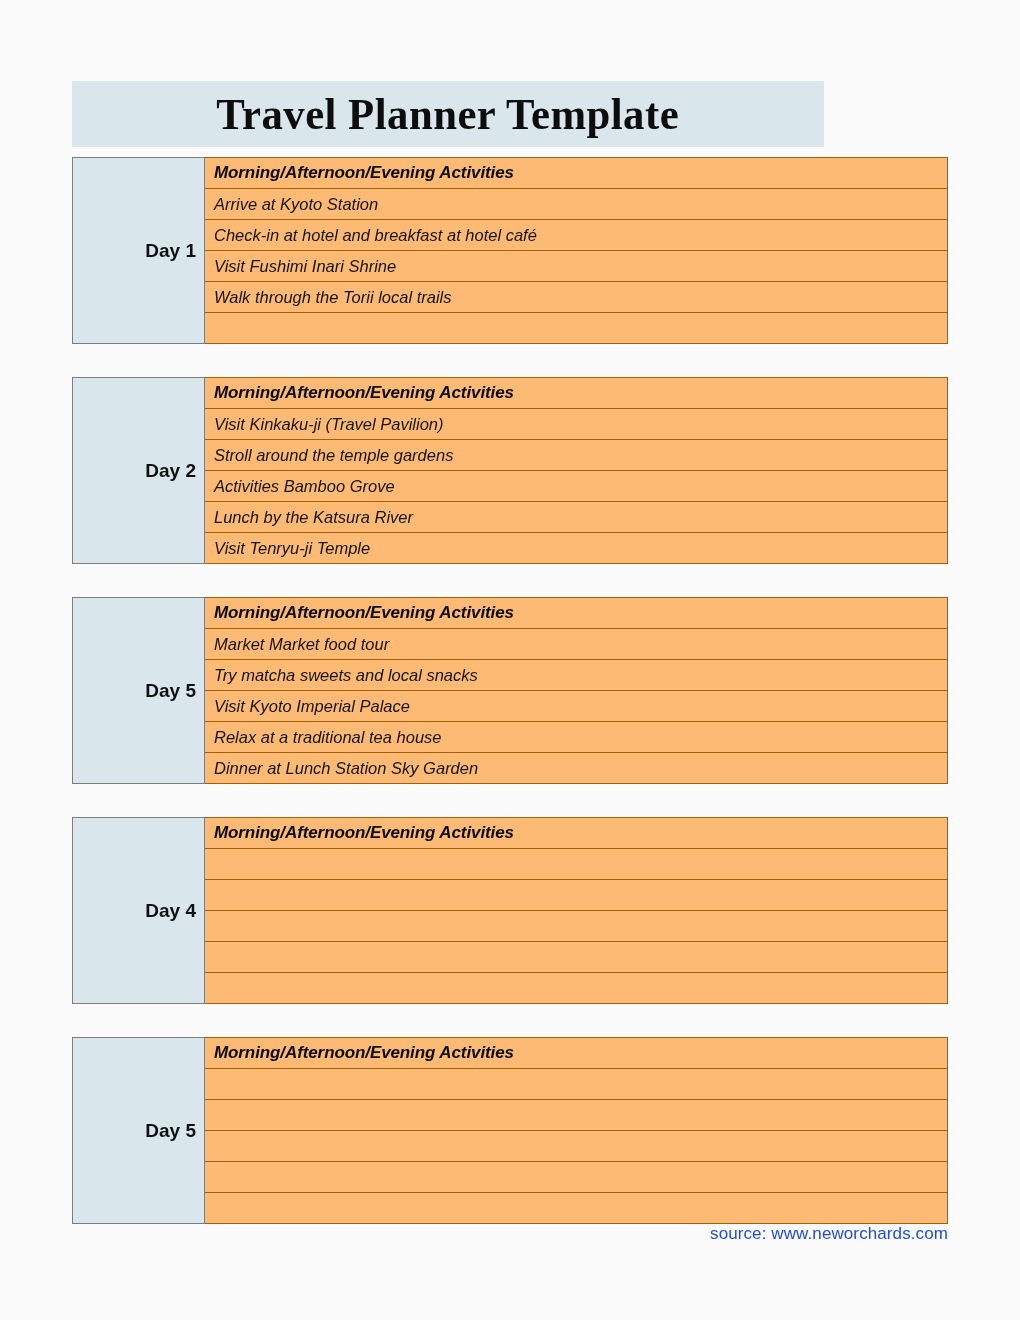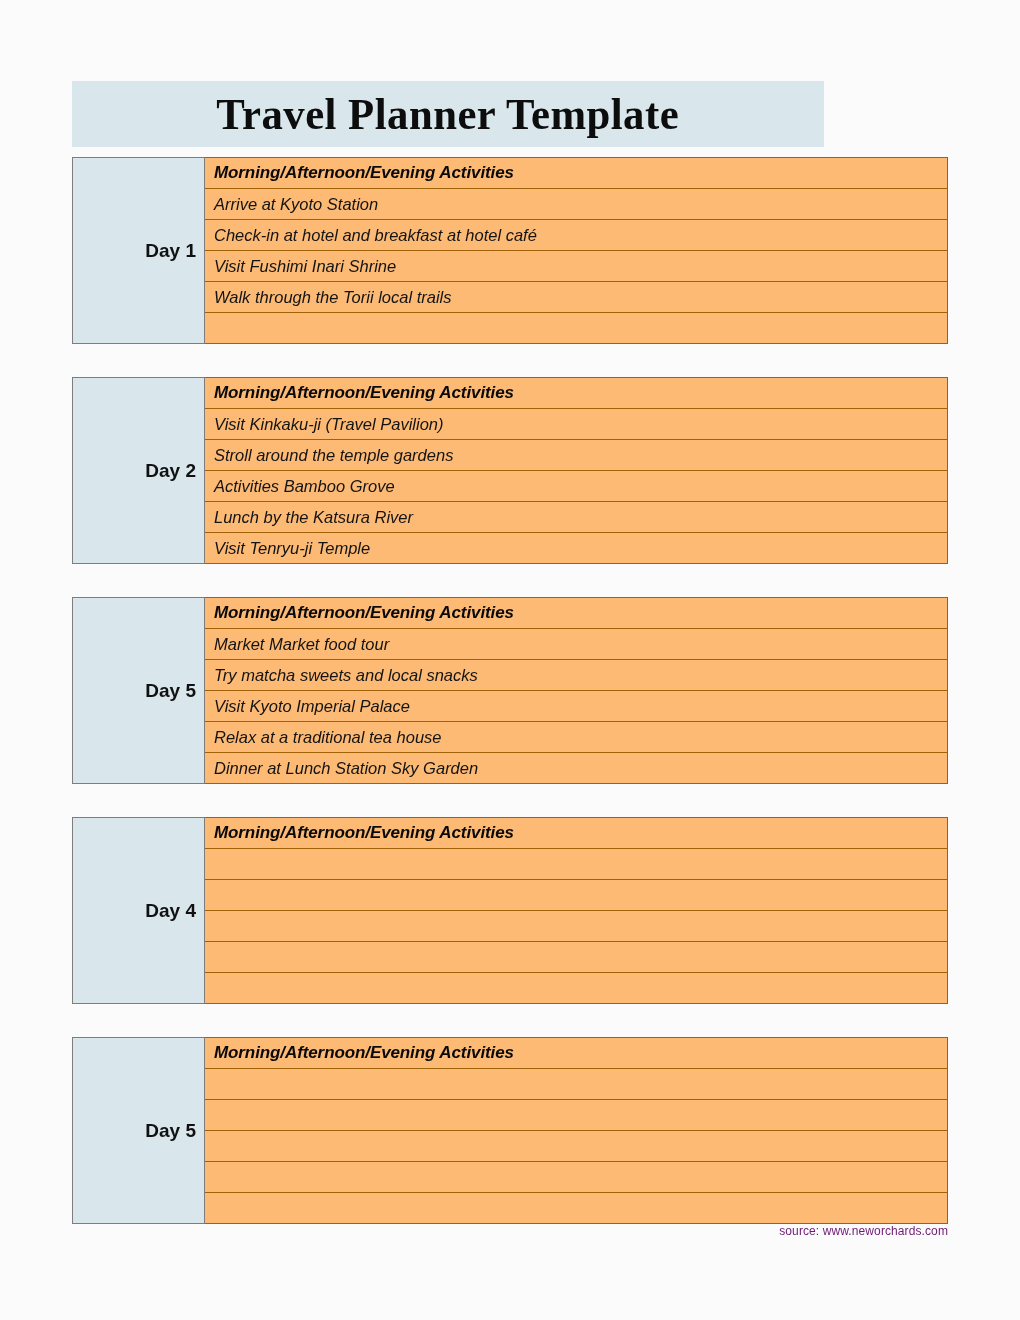--- a/index.html
+++ b/index.html
@@ -93,22 +93,22 @@
   }
   .act-cell.empty::after {
     content: "\00a0";
   }
 
   
   .source {
     position: absolute;
     right: 72px;
     top: 1224px;
-    font-size: 12px;
-    color: #701a75;
+    font-size: 17px;
+    color: #1d4ed8;
     letter-spacing: 0.1px;
     white-space: nowrap;
   }
 </style>
 </head>
 <body>
 
 <div class="page">
 
   <div class="title-band">

